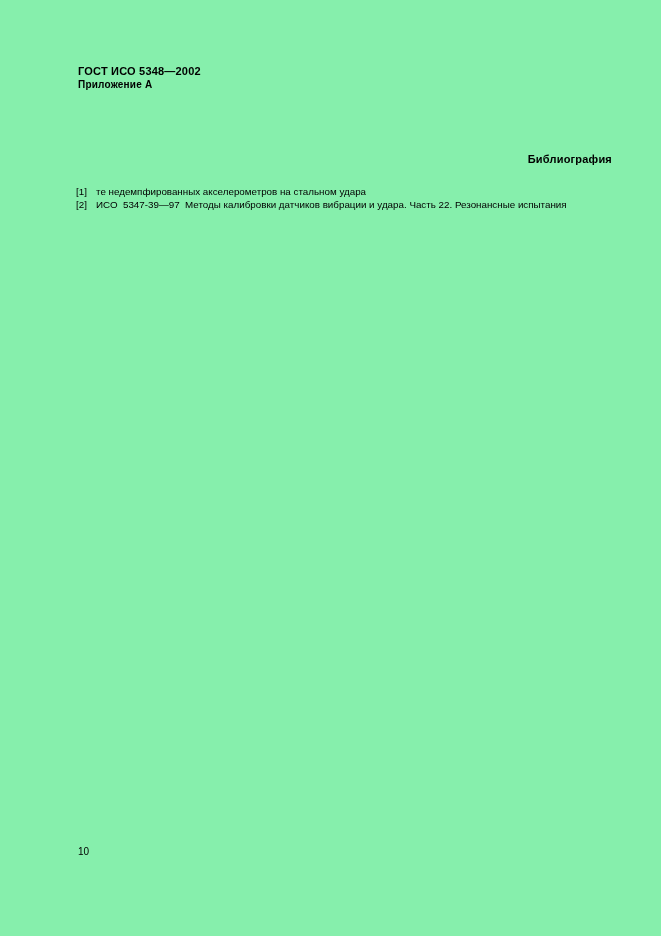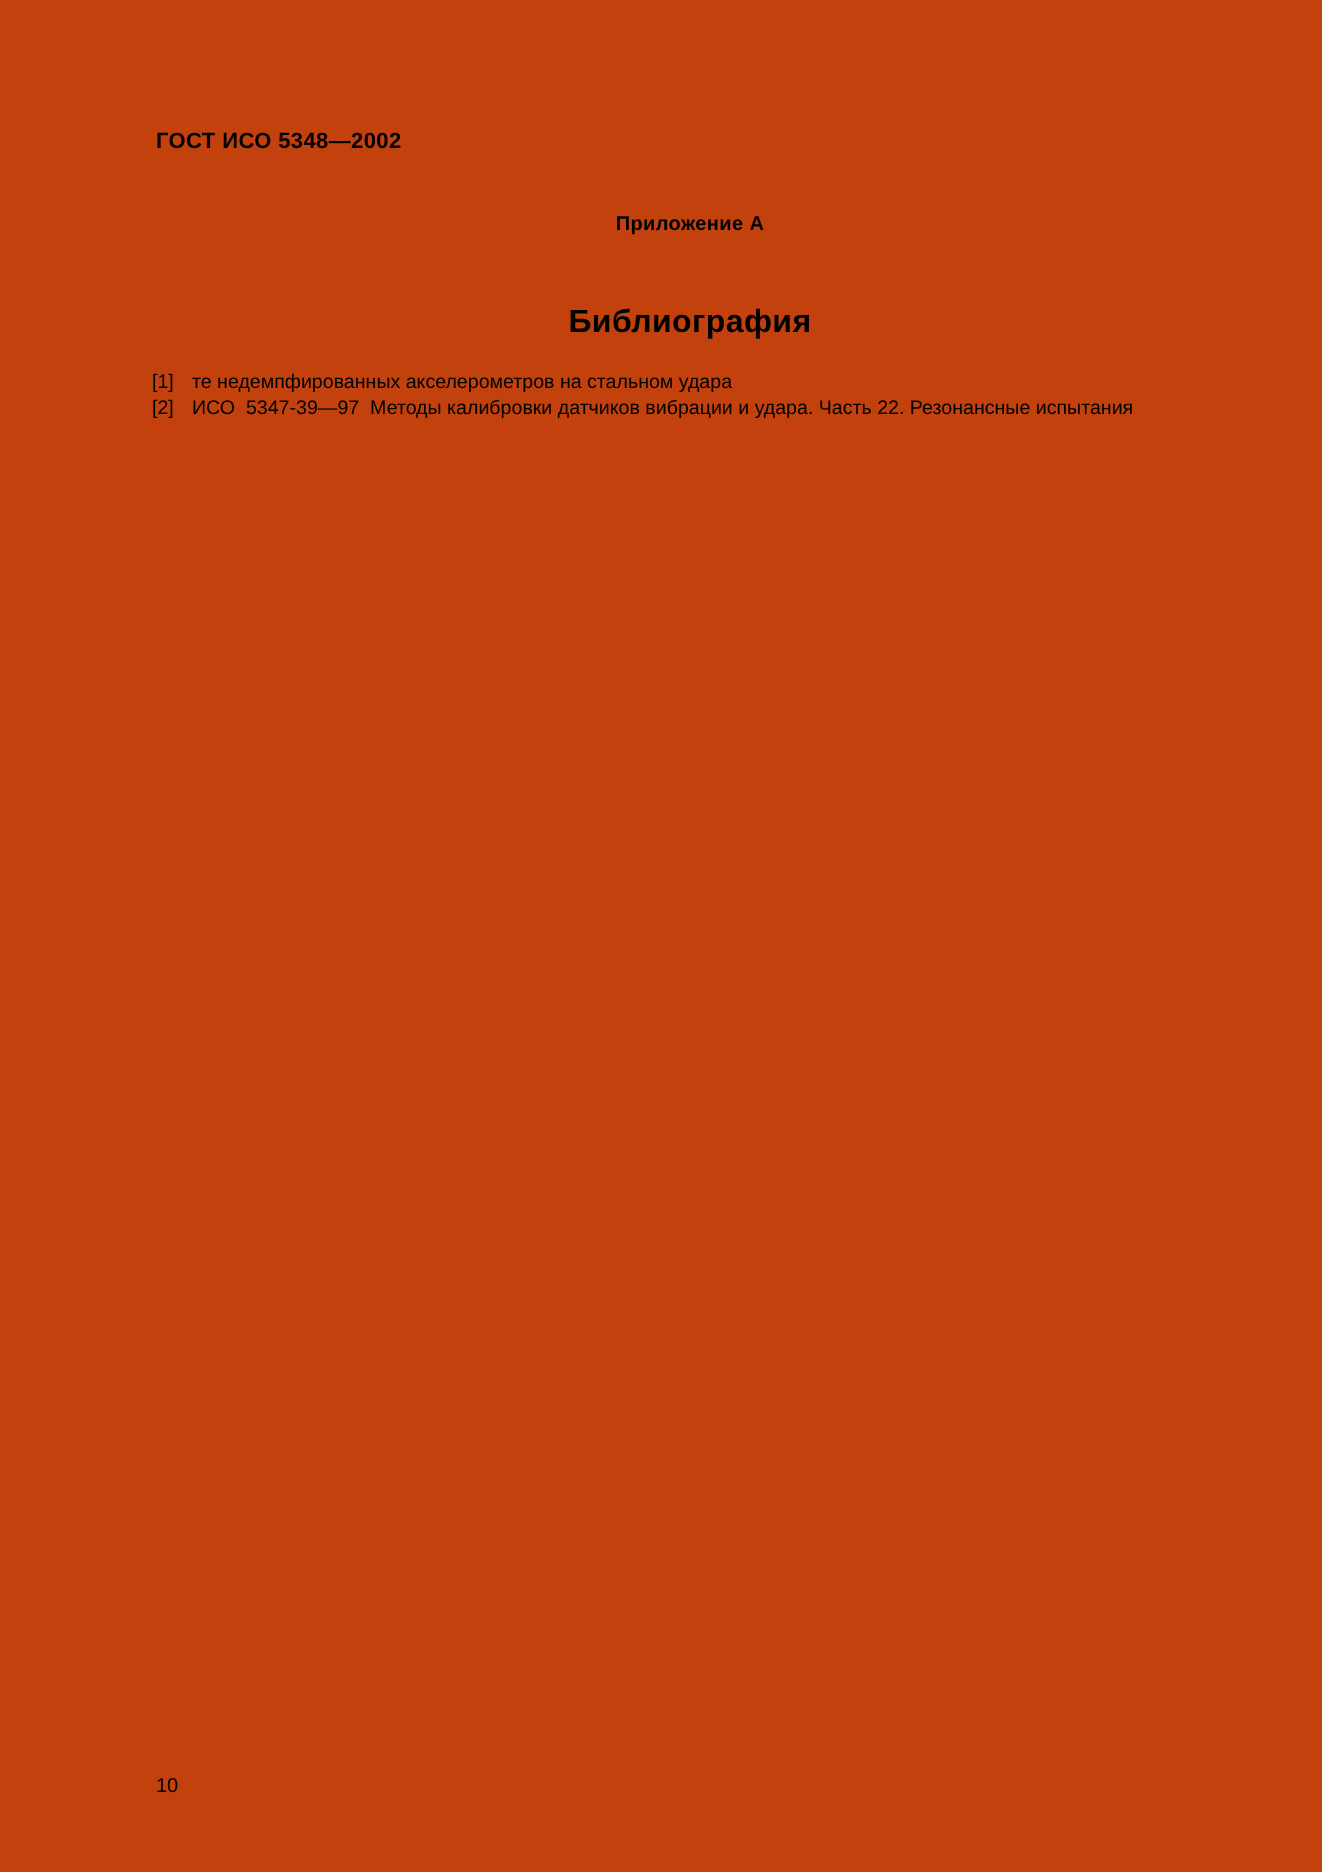--- a/index.html
+++ b/index.html
@@ -10,50 +10,49 @@
     width: 661px;
     height: 936px;
     background: #ffffff;
     font-family: "Liberation Sans", sans-serif;
     color: #000000;
   }
   .page {
     position: relative;
     width: 661px;
     height: 936px;
-    background: #c2410c;
+    background: #86efac;
     overflow: hidden;
   }
   .running-header {
     position: absolute;
     left: 78px;
     top: 65px;
     font-size: 11px;
     font-weight: bold;
     letter-spacing: 0.2px;
     white-space: pre;
   }
   .appendix-block {
     position: absolute;
     left: 78px;
-    top: 106px;
+    top: 78px;
     width: 534px;
-    text-align: center;
     font-size: 10px;
     font-weight: bold;
     line-height: 13.5px;
     letter-spacing: 0.2px;
   }
   .section-title {
     position: absolute;
     left: 78px;
     top: 153px;
     width: 534px;
-    text-align: center;
-    font-size: 16px;
+    text-align: right;
+    font-size: 11px;
     font-weight: bold;
     letter-spacing: 0.2px;
   }
   .bibliography {
     position: absolute;
     left: 76px;
     top: 185px;
     font-size: 9.8px;
     line-height: 13.4px;
   }
@@ -65,21 +64,21 @@
     flex: 0 0 20px;
     width: 20px;
     white-space: pre;
   }
   .bib-lines .bib-line {
     white-space: pre;
   }
   .page-number {
     position: absolute;
     left: 78px;
-    top: 888px;
+    top: 846px;
     font-size: 10px;
   }
 </style>
 </head>
 <body>
 
 <div class="page">
 
   <div class="running-header">ГОСТ ИСО 5348—2002</div>
 

